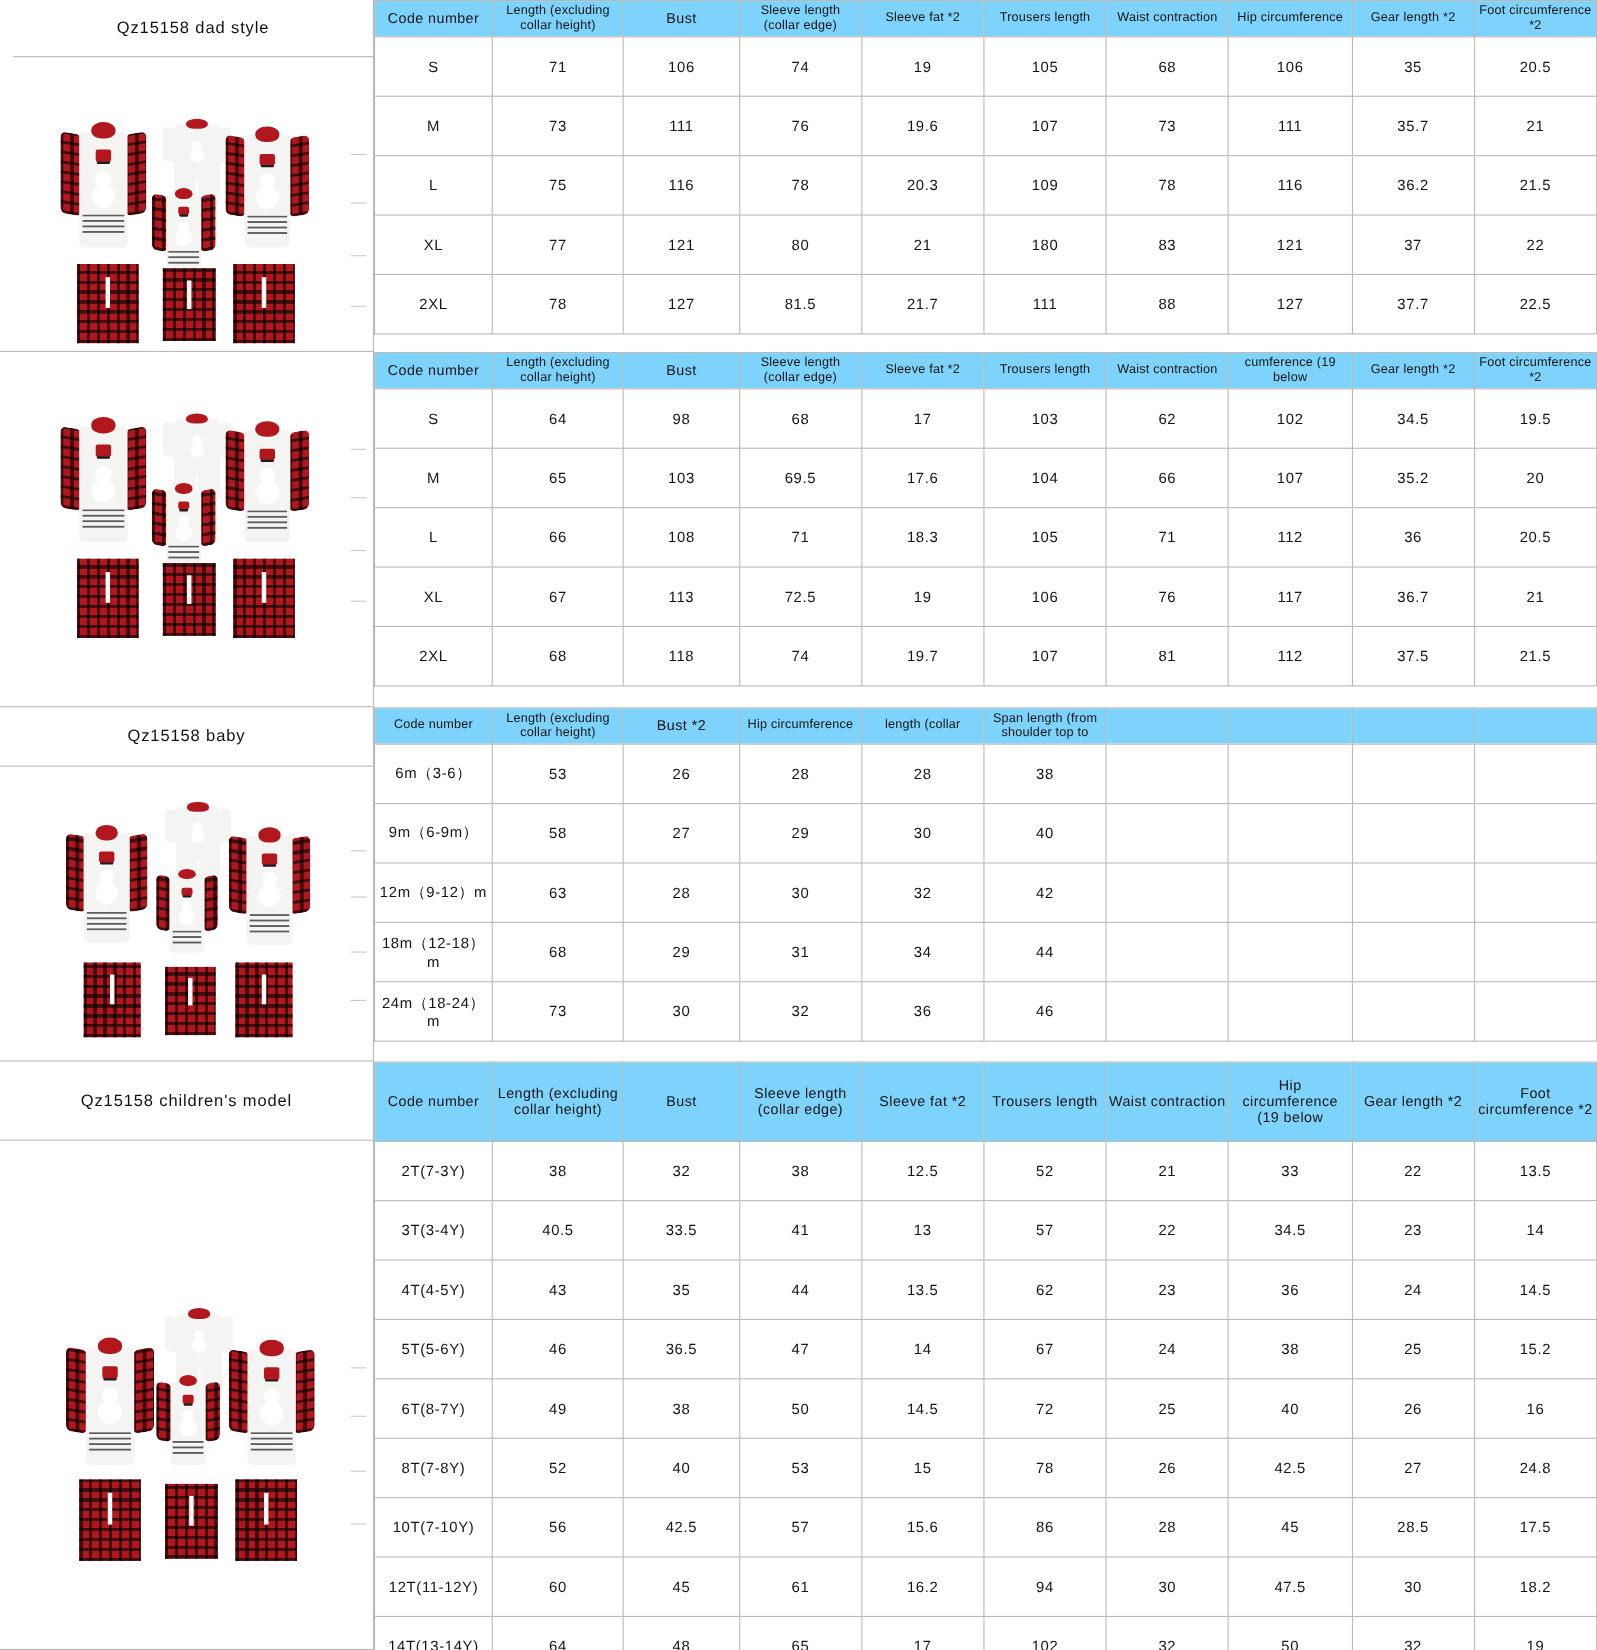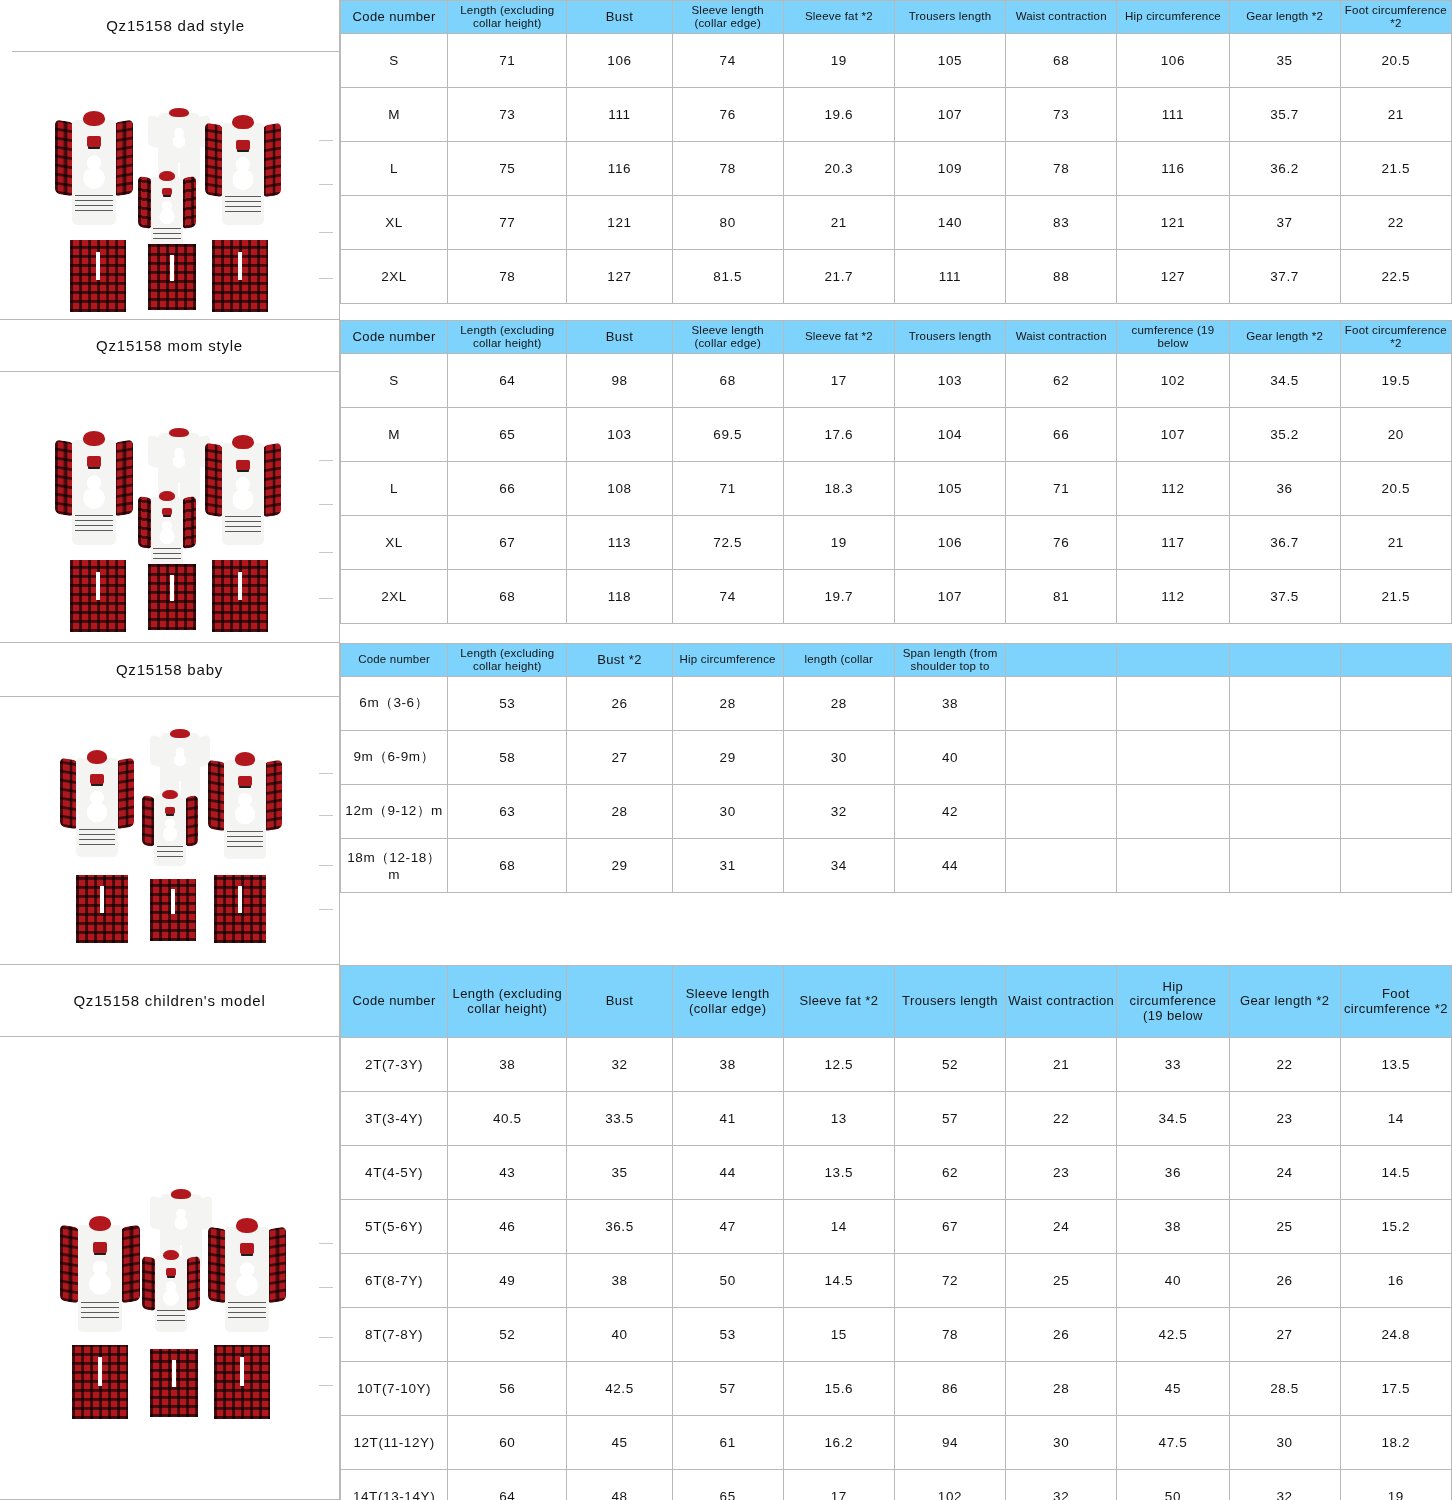--- a/index.html
+++ b/index.html
@@ -353,21 +353,21 @@
           <td>116</td>
           <td>36.2</td>
           <td>21.5</td>
         </tr>
         <tr style="height:54px;">
           <td>XL</td>
           <td>77</td>
           <td>121</td>
           <td>80</td>
           <td>21</td>
-          <td>140</td>
+          <td>180</td>
           <td>83</td>
           <td>121</td>
           <td>37</td>
           <td>22</td>
         </tr>
         <tr style="height:54px;">
           <td>2XL</td>
           <td>78</td>
           <td>127</td>
           <td>81.5</td>
@@ -378,23 +378,20 @@
           <td>37.7</td>
           <td>22.5</td>
         </tr>
       </tbody>
         </table>
     </div>
   </div>
 
   <div class="section" style="height:323px;">
     <div class="left-pane">
-      <div class="left-title" style="height:52px;">
-        <span class="block-title">Qz15158 mom style</span>
-      </div>
       <div class="left-figure figure-cell" style="height:271px;">
         <div class="fam">
           <div class="top garment" style="left:55px;top:58px;width:78px;height:120px;">
             <div class="sleeveL plaid"></div>
               <div class="sleeveR plaid"></div>
             <div class="body white"></div>
               <div class="collar"></div>
             <div class="art"></div>
               <div class="hat"></div>
               <div class="txt"></div>
@@ -661,20 +658,32 @@
           <td>68</td>
           <td>29</td>
           <td>31</td>
           <td>34</td>
           <td>44</td>
           <td class="blank"></td>
           <td class="blank"></td>
           <td class="blank"></td>
           <td class="blank"></td>
         </tr>
+        <tr style="height:54px;">
+          <td>24m（18-24）m</td>
+          <td>73</td>
+          <td>30</td>
+          <td>32</td>
+          <td>36</td>
+          <td>46</td>
+          <td class="blank"></td>
+          <td class="blank"></td>
+          <td class="blank"></td>
+          <td class="blank"></td>
+        </tr>
       </tbody>
         </table>
     </div>
   </div>
 
   <div class="section" style="height:535px;">
     <div class="left-pane">
       <div class="left-title" style="height:72px;">
         <span class="block-title">Qz15158 children's model</span>
       </div>

